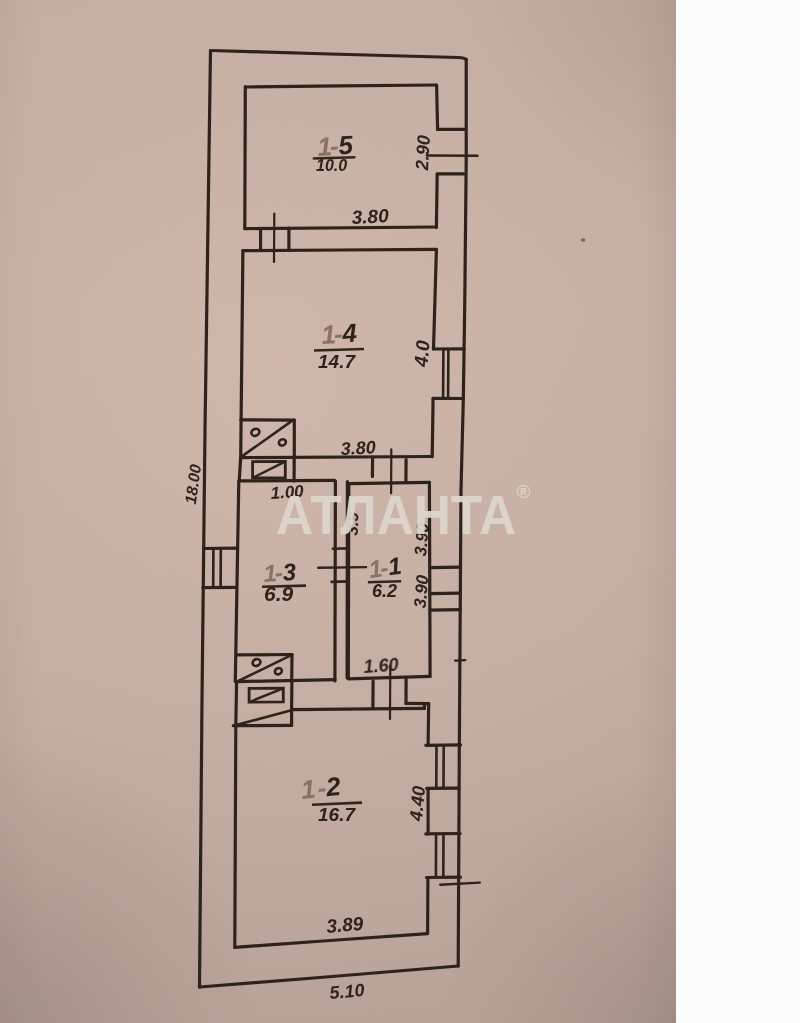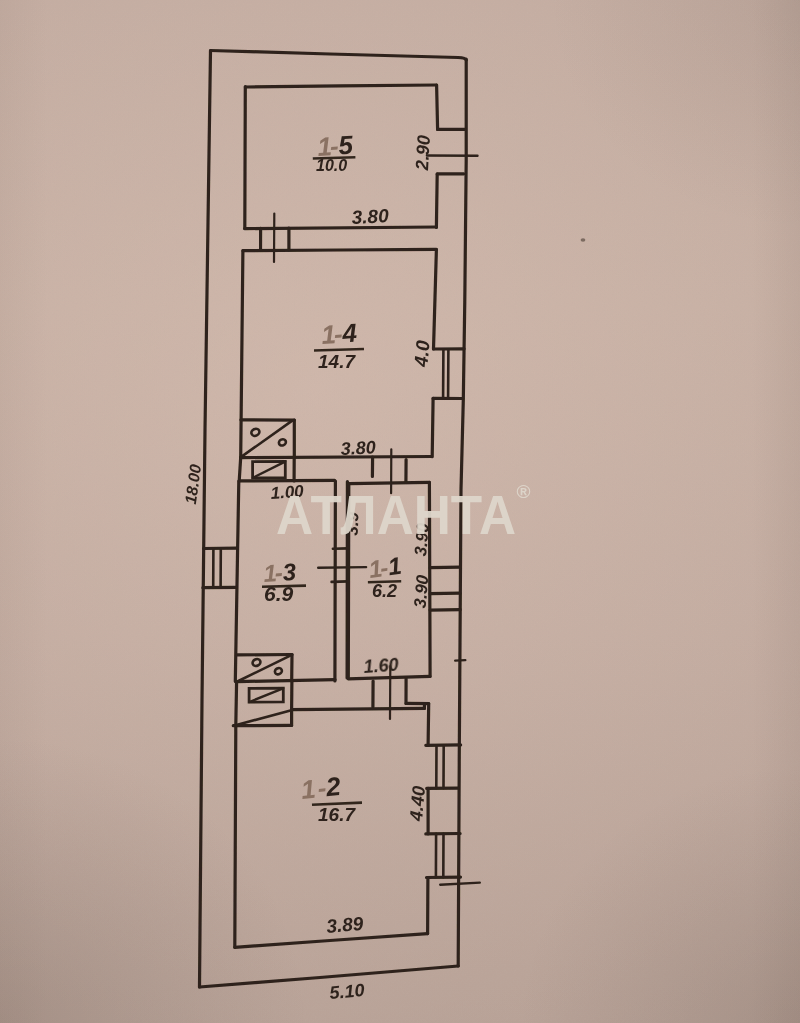--- a/index.html
+++ b/index.html
@@ -1,17 +1,17 @@
 <!DOCTYPE html>
 <html><head>
 <meta charset="utf-8">
 <style>
   html,body{margin:0;padding:0;}
   body{width:800px;height:1023px;overflow:hidden;font-family:"Liberation Sans",sans-serif;}
-  .paper{position:relative;width:800px;height:1023px;
+  .paper{position:relative;width:676px;height:1023px;
     background:
       radial-gradient(125% 85% at 40% 38%, rgba(216,191,178,0.50) 0%, rgba(205,181,168,0.22) 45%, rgba(163,142,132,0.26) 100%),
       linear-gradient(180deg, #c5aea3 0%, #c8b1a5 30%, #c4ada2 62%, #bba59a 100%);
   }
   .vig{position:absolute;inset:0;
     background:
       radial-gradient(55% 40% at 0% 100%, rgba(85,70,63,0.20) 0%, rgba(85,70,63,0) 70%),
       radial-gradient(50% 36% at 100% 100%, rgba(85,70,63,0.18) 0%, rgba(85,70,63,0) 70%),
       radial-gradient(45% 32% at 100% 0%, rgba(95,80,70,0.10) 0%, rgba(95,80,70,0) 70%),
       linear-gradient(90deg, rgba(125,105,95,0.08) 0%, rgba(125,105,95,0) 6%, rgba(125,105,95,0) 94%, rgba(125,105,95,0.12) 100%);

